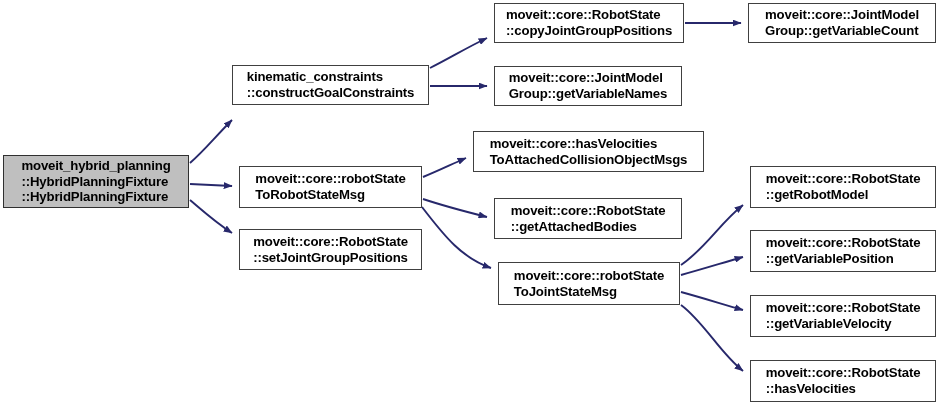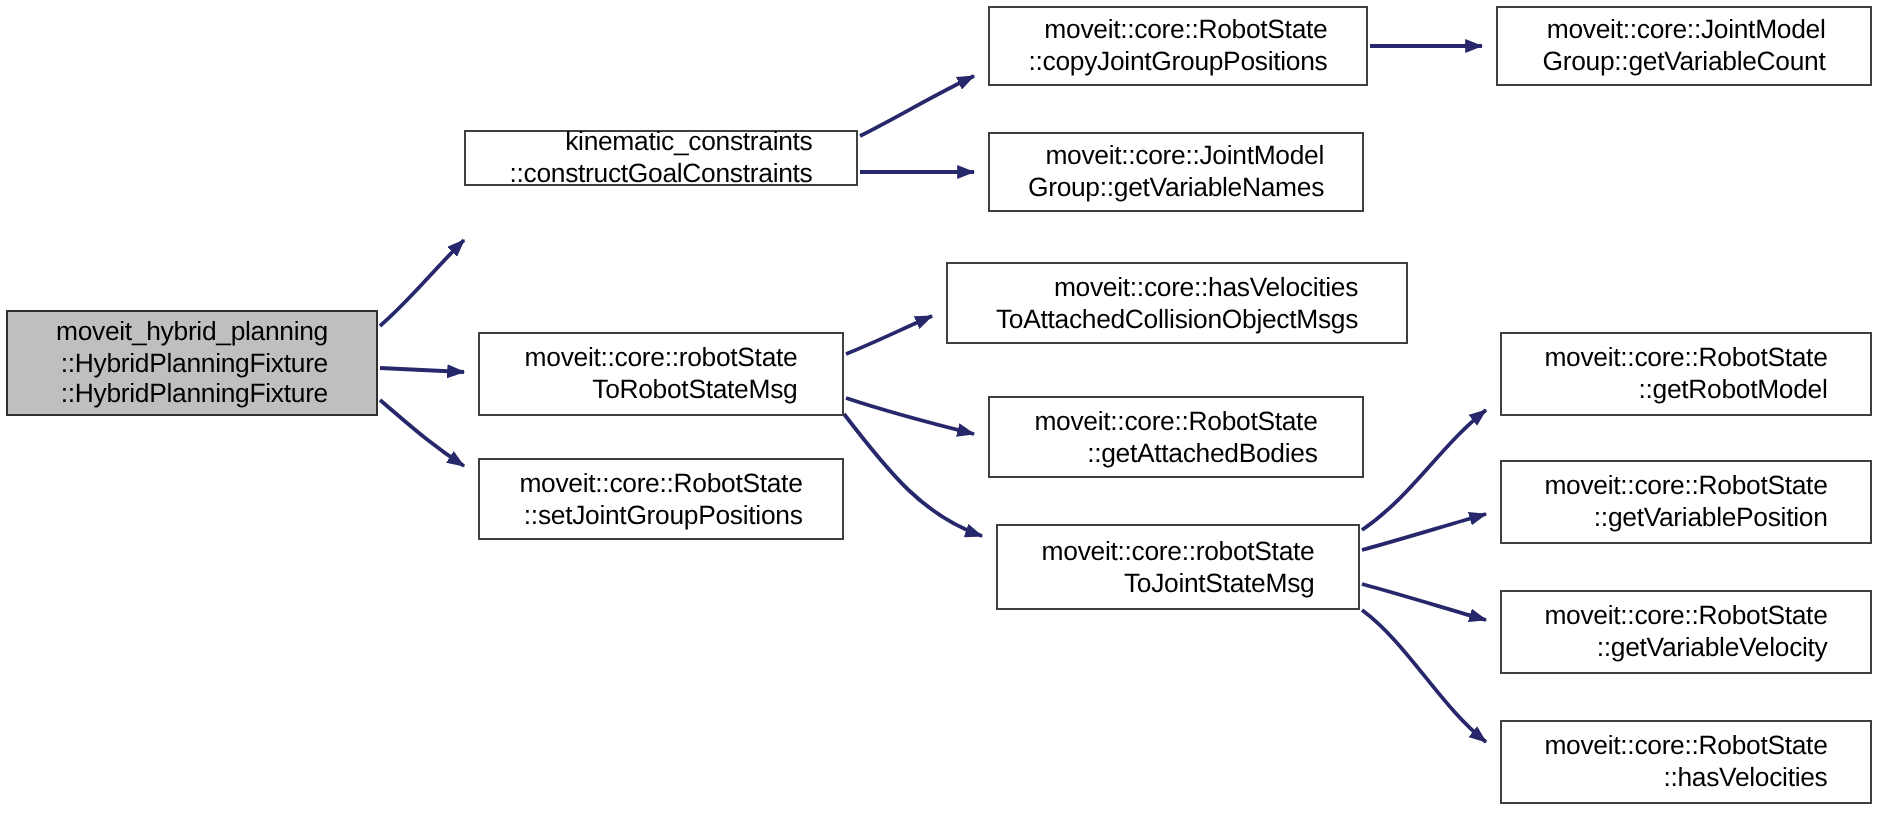--- a/index.html
+++ b/index.html
@@ -26,26 +26,27 @@
     pointer-events: none;
   }
   .node {
     position: absolute;
     box-sizing: border-box;
     border: 1px solid #404040;
     background: #ffffff;
     display: flex;
     align-items: center;
     justify-content: center;
-    text-align: right;
+    text-align: left;
     line-height: 1.18;
     color: #000000;
     font-size: 13.2px;
     letter-spacing: -0.15px;
     z-index: 2;
+    font-weight: bold;
   }
   .node.root {
     background: #bfbfbf;
     border: 1px solid #303030;
   }
   .node .label {
     display: block;
     white-space: pre-line;
     padding: 0 4px;
   }
@@ -77,21 +78,21 @@
         <path d="M 681,305 C 704,322 720,353 743,371" marker-end="url(#arrowhead)" stroke="#27286b"></path>
       </g>
   </svg>
 
   <div id="node-layer">
       <div class="node root" style="left: 3px; top: 155px; width: 186px; height: 53px; border-color: rgb(48, 48, 48); background: rgb(191, 191, 191);">
         <span class="label">moveit_hybrid_planning
 ::HybridPlanningFixture
 ::HybridPlanningFixture</span>
       </div>
-      <div class="node" style="left: 232px; top: 65px; width: 197px; height: 28px; border-color: rgb(64, 64, 64); background: rgb(255, 255, 255);">
+      <div class="node" style="left: 232px; top: 65px; width: 197px; height: 40px; border-color: rgb(64, 64, 64); background: rgb(255, 255, 255);">
         <span class="label">kinematic_constraints
 ::constructGoalConstraints</span>
       </div>
       <div class="node" style="left: 494px; top: 3px; width: 190px; height: 40px; border-color: rgb(64, 64, 64); background: rgb(255, 255, 255);">
         <span class="label">moveit::core::RobotState
 ::copyJointGroupPositions</span>
       </div>
       <div class="node" style="left: 748px; top: 3px; width: 188px; height: 40px; border-color: rgb(64, 64, 64); background: rgb(255, 255, 255);">
         <span class="label">moveit::core::JointModel
 Group::getVariableCount</span>

